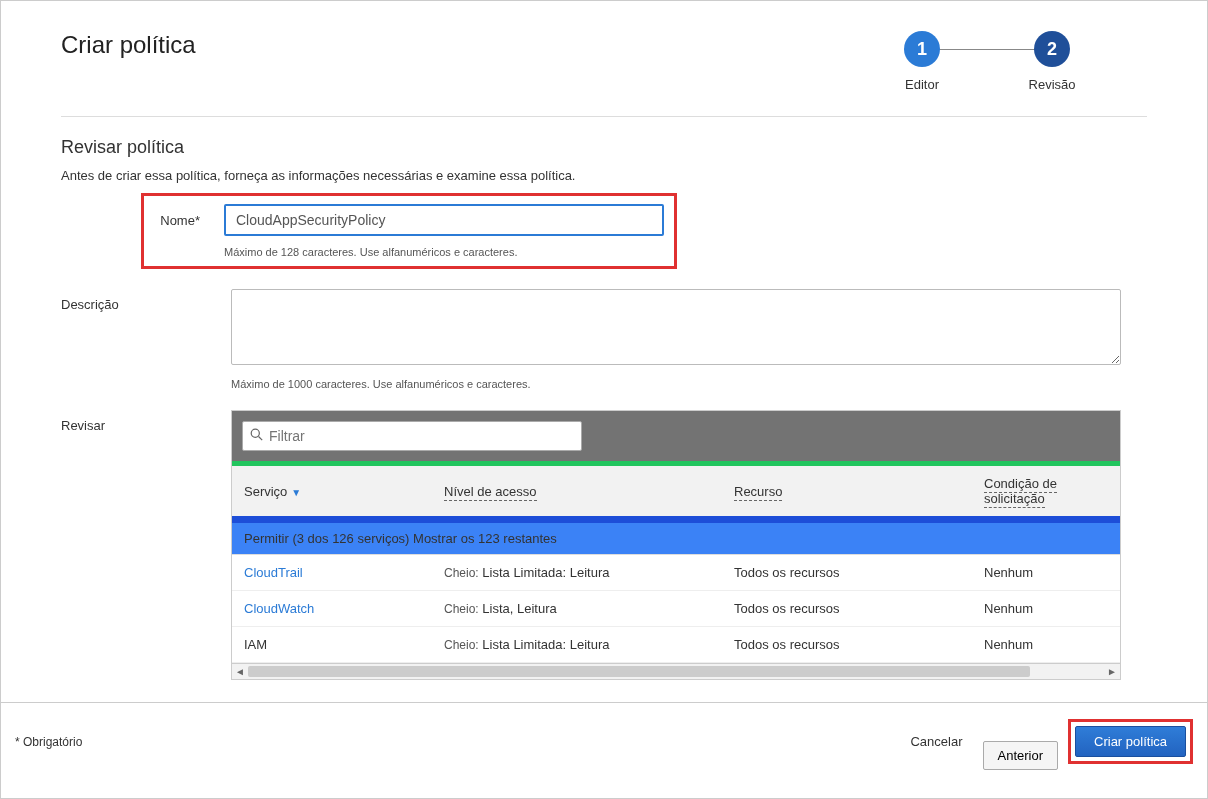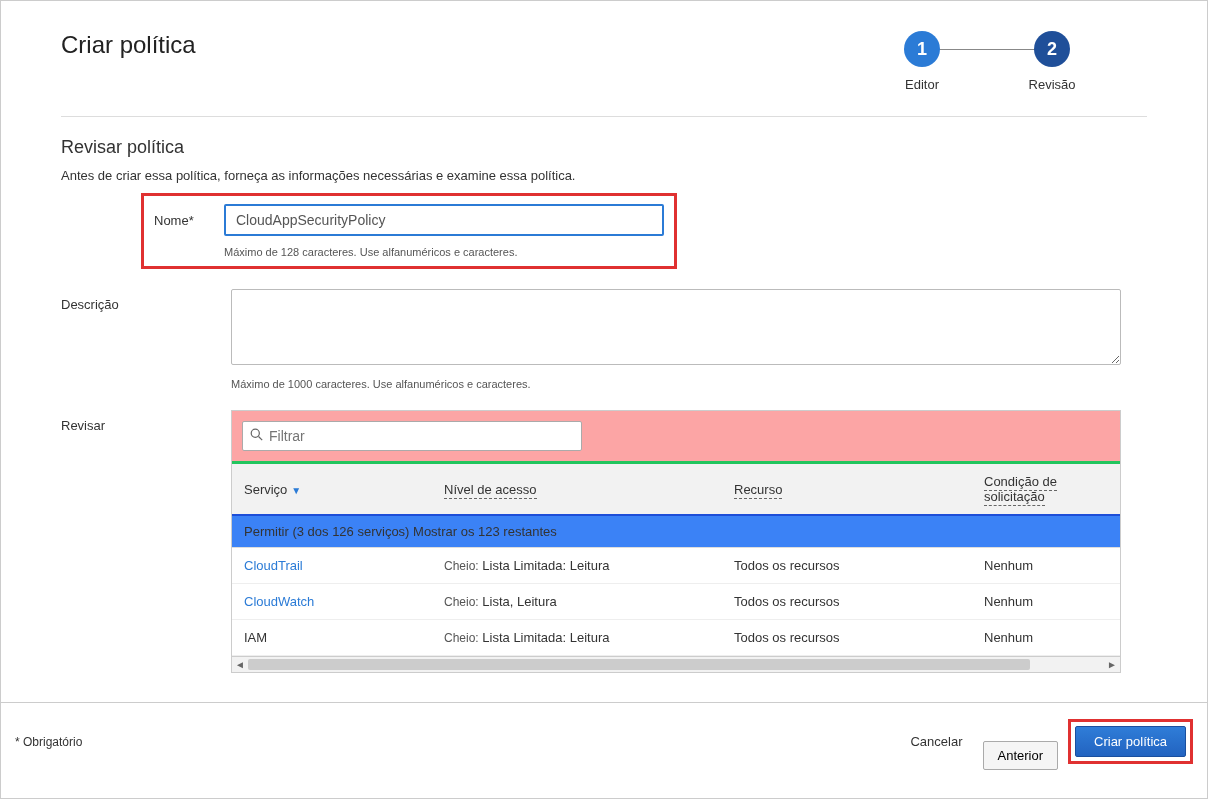--- a/index.html
+++ b/index.html
@@ -127,22 +127,22 @@
     resize: vertical;
     font-family: inherit;
     font-size: 13px;
   }
   
   .summary-box {
     border: 1px solid #ccc;
     width: 100%;
   }
   .summary-toolbar {
-    background: #fca5a5;
-    border-bottom: 3px solid #22c55e;
+    background: #737373;
+    border-bottom: 5px solid #22c55e;
     padding: 10px;
   }
   .filter-wrap {
     position: relative;
     width: 340px;
   }
   .filter-wrap .search-ico {
     position: absolute;
     left: 8px;
     top: 50%;
@@ -159,21 +159,21 @@
     font-size: 14px;
   }
   table.summary-table {
     width: 100%;
     border-collapse: collapse;
     font-size: 13px;
   }
   table.summary-table thead th {
     text-align: left;
     font-weight: normal;
-    border-bottom: 2px solid #1d4ed8;
+    border-bottom: 7px solid #1d4ed8;
     background: #f2f2f2;
     padding: 10px 12px;
   }
   .sort-caret {
     color: #2b7bd6;
     font-size: 10px;
     margin-left: 4px;
   }
   .dotted-underline {
     border-bottom: 1px dashed #666;
@@ -277,21 +277,21 @@
 
   <hr class="divider">
 
   <h2 class="section-title">Revisar política</h2>
   <p class="section-desc">Antes de criar essa política, forneça as informações necessárias e examine essa política.</p>
 
   <div class="form-row" style="align-items:flex-start;">
     <div style="width:80px;"></div>
     <div class="highlight-red" style="display:flex; flex-direction:column;">
       <div style="display:flex; align-items:center;">
-        <div style="width:70px; padding-right:13px; font-size:13px;">Nome*</div>
+        <div style="width:70px; text-align:right; padding-right:24px; font-size:13px;">Nome*</div>
         <input type="text" class="name-input" value="CloudAppSecurityPolicy" style="">
       </div>
       <div class="helper-text" style="margin-left:70px;">Máximo de 128 caracteres. Use alfanuméricos e caracteres.</div>
     </div>
   </div>
 
   <div class="form-row">
     <div class="form-label">Descrição</div>
     <div class="form-field">
       <textarea class="desc-input" style=""></textarea>

